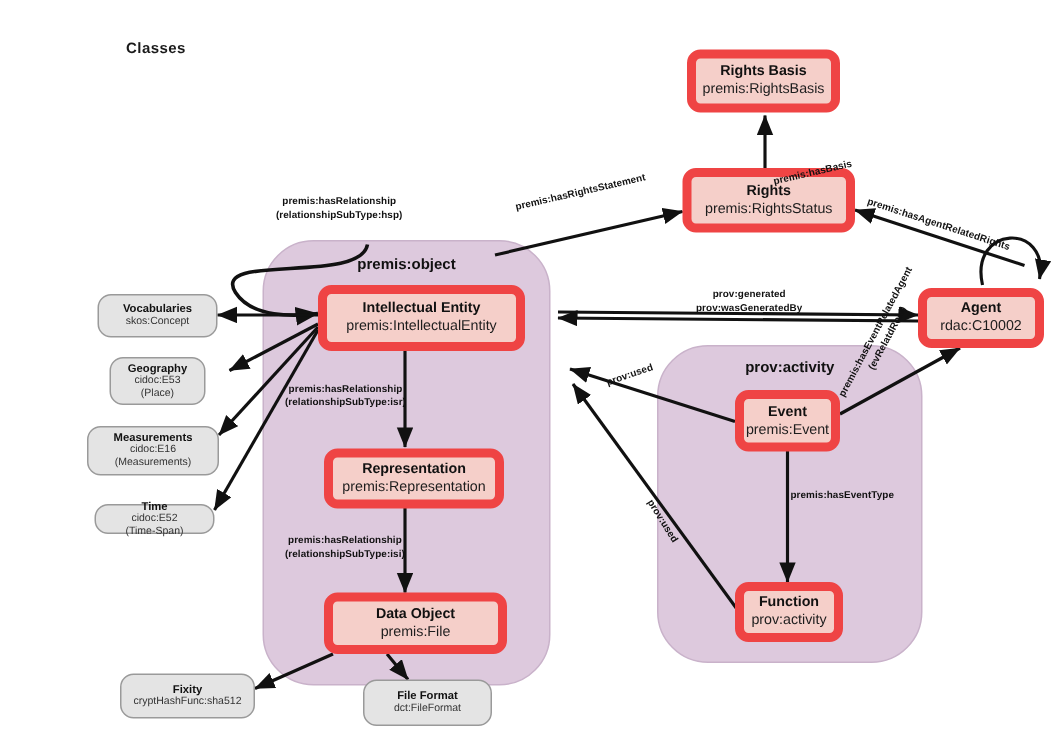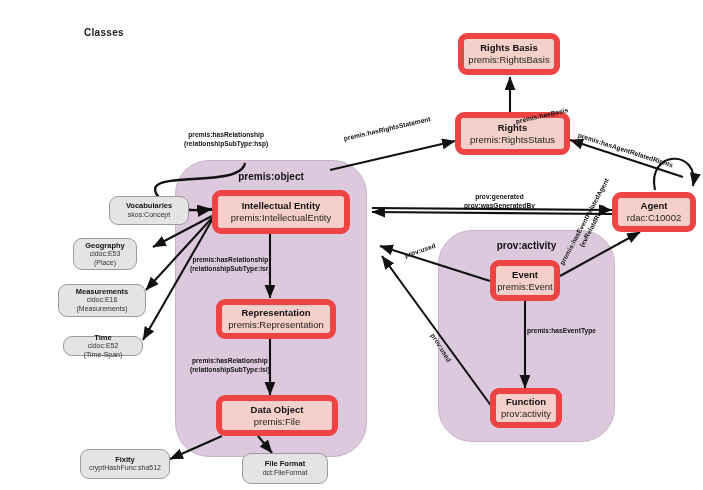--- a/index.html
+++ b/index.html
@@ -144,21 +144,21 @@
   <div class="node pink" style="left:490px;top:260px;width:70px;height:41px;">
     <div class="t1">Event</div>
     <div class="t2">premis:Event</div>
   </div>
 
   <div class="node pink" style="left:490px;top:388px;width:72px;height:40px;">
     <div class="t1">Function</div>
     <div class="t2">prov:activity</div>
   </div>
 
-  <div class="node gray" style="left:65px;top:196px;width:80px;height:29px;margin-left:44px;">
+  <div class="node gray" style="left:65px;top:196px;width:80px;height:29px;">
     <div class="t1">Vocabularies</div>
     <div class="t2">skos:Concept</div>
   </div>
 
   <div class="node gray" style="left:73px;top:238px;width:64px;height:32px;">
     <div class="t1">Geography</div>
     <div class="t2">cidoc:E53</div>
     <div class="t3">(Place)</div>
   </div>
 

